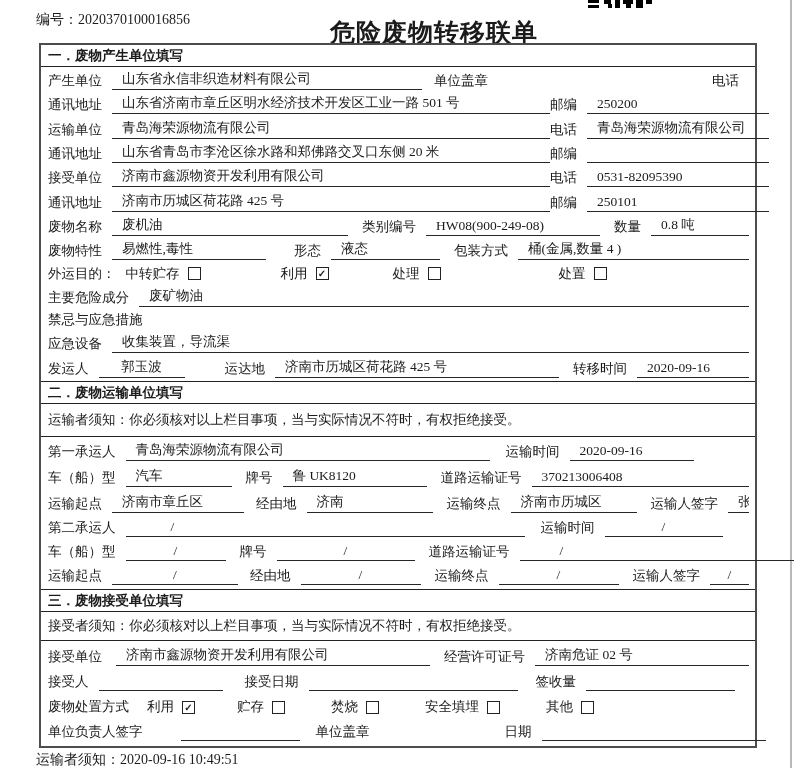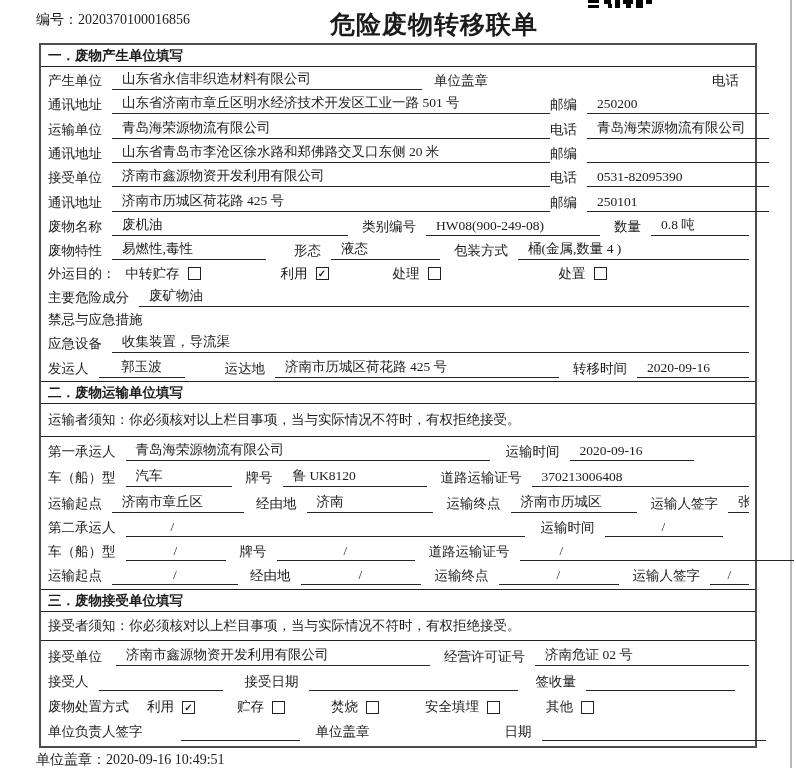--- a/index.html
+++ b/index.html
@@ -4,21 +4,21 @@
 <style>
   html,body { margin:0; padding:0; }
   body {
     width:796px; height:768px; position:relative; overflow:hidden;
     background:#ffffff; color:#1b1b1b;
     font-family:"Liberation Serif","DejaVu Serif",serif;
     font-size:13.5px;
   }
   .hdr-no { position:absolute; left:36px; top:11px; font-size:14px; white-space:nowrap; }
   .hdr-title {
-    position:absolute; left:330px; top:8px; font-size:25px; font-weight:bold;
+    position:absolute; left:330px; top:16px; font-size:25px; font-weight:bold;
     font-family:Liberation Sans, sans-serif; letter-spacing:1px; white-space:nowrap;
   }
   .qr { position:absolute; left:588px; top:0; }
   .page-edge { position:absolute; left:790px; top:0; width:2px; height:768px; background:#b9b9b9; }
 
   .form {
     position:absolute; left:39px; top:43px; width:714px; height:701px;
     border:2px solid #4d4d4d; display:flex; flex-direction:column; background:#fff;
   }
   .sec-title {
@@ -287,13 +287,13 @@
     <div class="row">
       <span class="lbl" style="margin-right:38px">单位负责人签字</span>
       <span class="val" style="width:105px"></span>
       <span class="lbl" style="margin-left:16px">单位盖章</span>
       <span class="lbl" style="margin-left:125px">日期</span>
       <span class="val" style="width:210px"></span>
     </div>
   </div>
 </div>
 
-<div class="footer"><span>单位盖章：</span><span>2020-09-16 10:49:51</span></div>
+<div class="footer"><span>运输者须知：</span><span>2020-09-16 10:49:51</span></div>
 
 </body></html>

